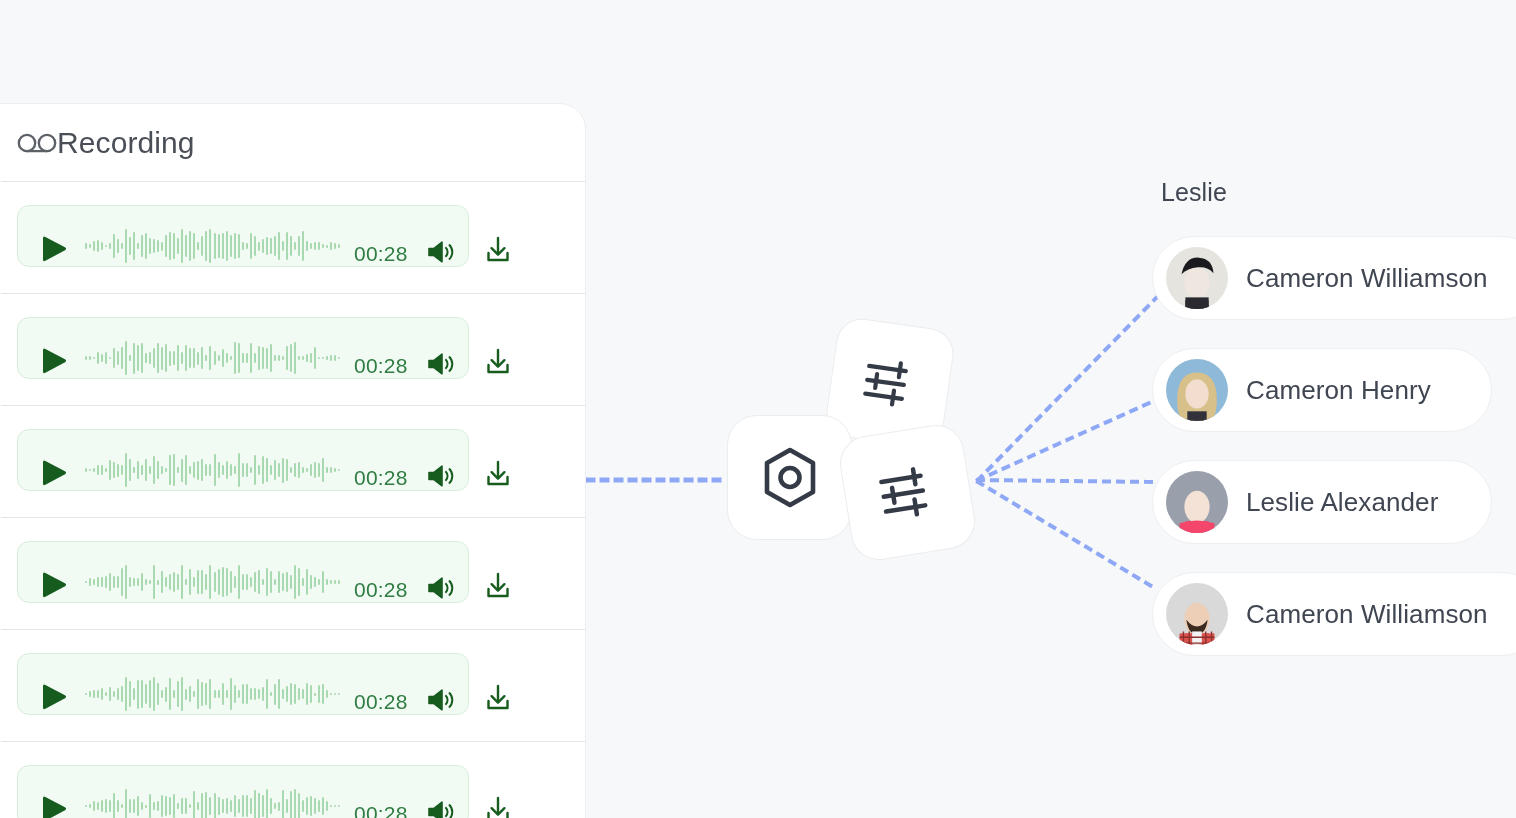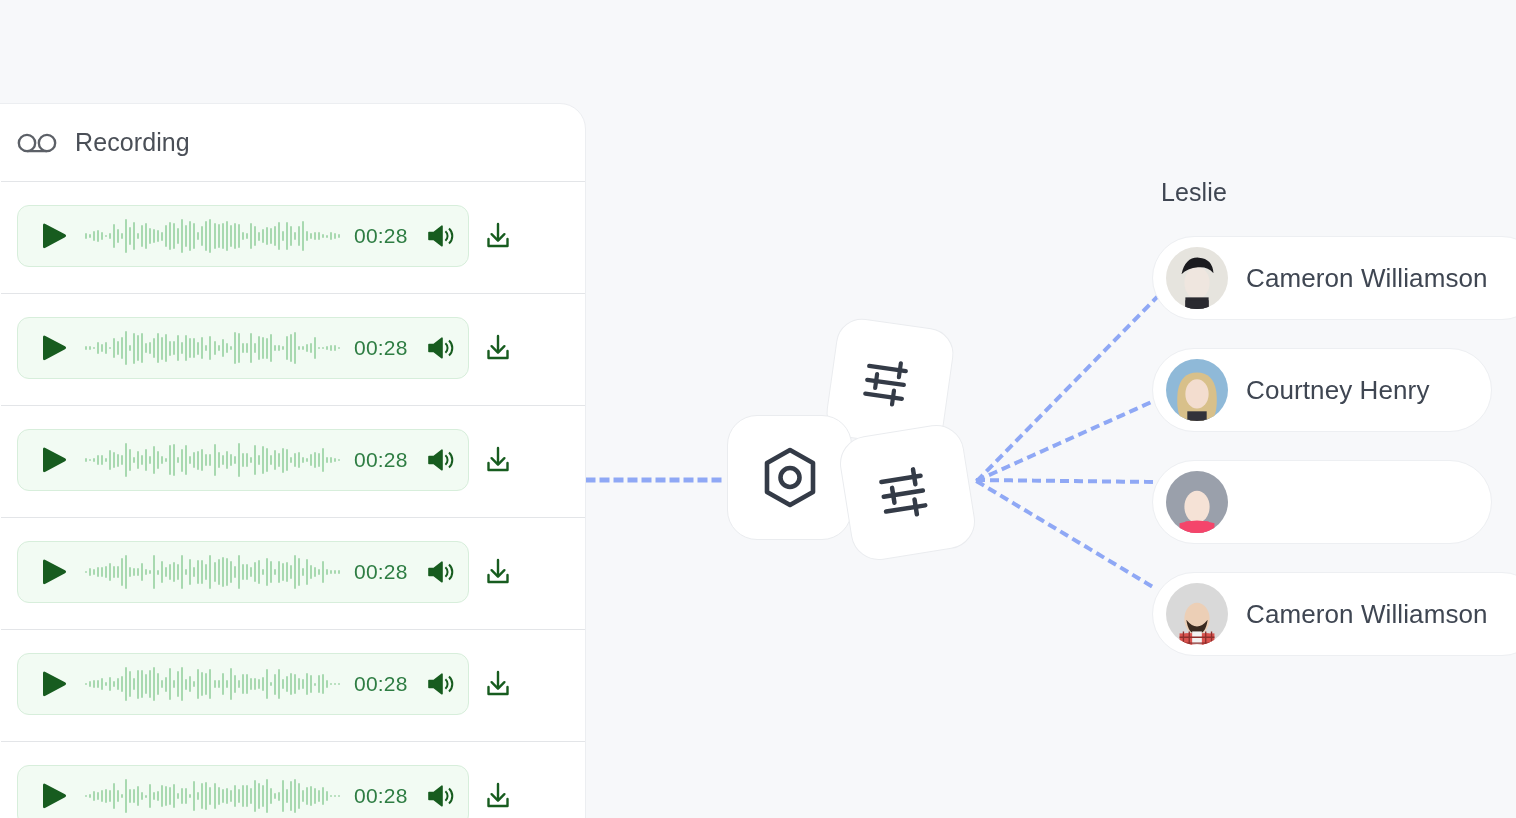--- a/index.html
+++ b/index.html
@@ -41,22 +41,21 @@
     height: 78px;
     display: flex;
     align-items: center;
     padding-left: 16px;
     border-bottom: 1px solid #e3e5e8;
   }
 
   #voicemail-icon { width: 40px; height: 22px; flex: 0 0 auto; }
 
   #recording-title {
-    margin-left: 18px;
-    font-size: 25px;
+    font-size: 30px;
     color: #4a4f57;
     letter-spacing: 0.1px;
     white-space: nowrap;
   }
 
   #recording-list {
     position: absolute;
     left: 26px;
     top: 78px;
     width: 586px;
@@ -72,21 +71,21 @@
   .rec-pill {
     position: absolute;
     left: 16px;
     top: 23px;
     width: 452px;
     height: 62px;
     background: #f2fbf3;
     border: 1px solid #d7eedb;
     border-radius: 12px;
     display: flex;
-    align-items: center;
+    align-items: flex-end;
   }
 
   .play-btn {
     flex: 0 0 auto;
     width: 38px;
     height: 34px;
     margin-left: 17px;
     display: flex;
     align-items: center;
     justify-content: center;
@@ -855,29 +854,30 @@
       </div>
       <div class="agent-card" style="top: 348px; width: 340px;">
         <div class="agent-avatar"><svg width="62" height="62" viewBox="0 0 64 64" xmlns="http://www.w3.org/2000/svg">
             <rect width="64" height="64" fill="#8fb9d8"></rect>
             <ellipse cx="32" cy="37" rx="13" ry="16.5" fill="#f3ddcf"></ellipse>
             <rect x="20" y="52" width="24" height="16" fill="#32323a"></rect>
             <path d="M12 34 q3 -20 20 -20 q17 0 20 20 q2 24 -6 30 l-28 0 q-8 -6 -6 -30 Z" fill="#d8c08a"></path>
             <ellipse cx="32" cy="36" rx="12" ry="15" fill="#f3ddcf"></ellipse>
             <rect x="22" y="54" width="20" height="14" fill="#32323a"></rect>
           </svg></div>
-        <div class="agent-name">Courtney Henry</div>
+        <div class="agent-name">Cameron Henry</div>
       </div>
       <div class="agent-card" style="top: 460px; width: 340px;">
         <div class="agent-avatar"><svg width="62" height="62" viewBox="0 0 64 64" xmlns="http://www.w3.org/2000/svg">
             <rect width="64" height="64" fill="#9aa0ab"></rect>
             <ellipse cx="32" cy="37" rx="13" ry="16.5" fill="#f5e2d6"></ellipse>
             <rect x="20" y="52" width="24" height="16" fill="#f4456b"></rect>
             <path d="M14 54 q18 -6 36 0 l0 14 l-36 0 Z" fill="#f4456b"></path>
           </svg></div>
+        <div class="agent-name">Leslie Alexander</div>
       </div>
       <div class="agent-card" style="top: 572px; width: 392px;">
         <div class="agent-avatar"><svg width="62" height="62" viewBox="0 0 64 64" xmlns="http://www.w3.org/2000/svg">
             <rect width="64" height="64" fill="#d9d9d9"></rect>
             <ellipse cx="32" cy="37" rx="13" ry="16.5" fill="#eccfb6"></ellipse>
             <rect x="20" y="52" width="24" height="16" fill="#d9534f"></rect>
             <path d="M21 38 q11 14 22 0 q-2 15 -11 15 q-9 0 -11 -15 Z" fill="#3a2a20"></path>
             <rect x="14" y="52" width="36" height="14" fill="#d9534f"></rect>
             <rect x="27" y="50" width="10" height="16" fill="#f2f2f2"></rect>
             <g stroke="#8e2f2c" stroke-width="1.4">

